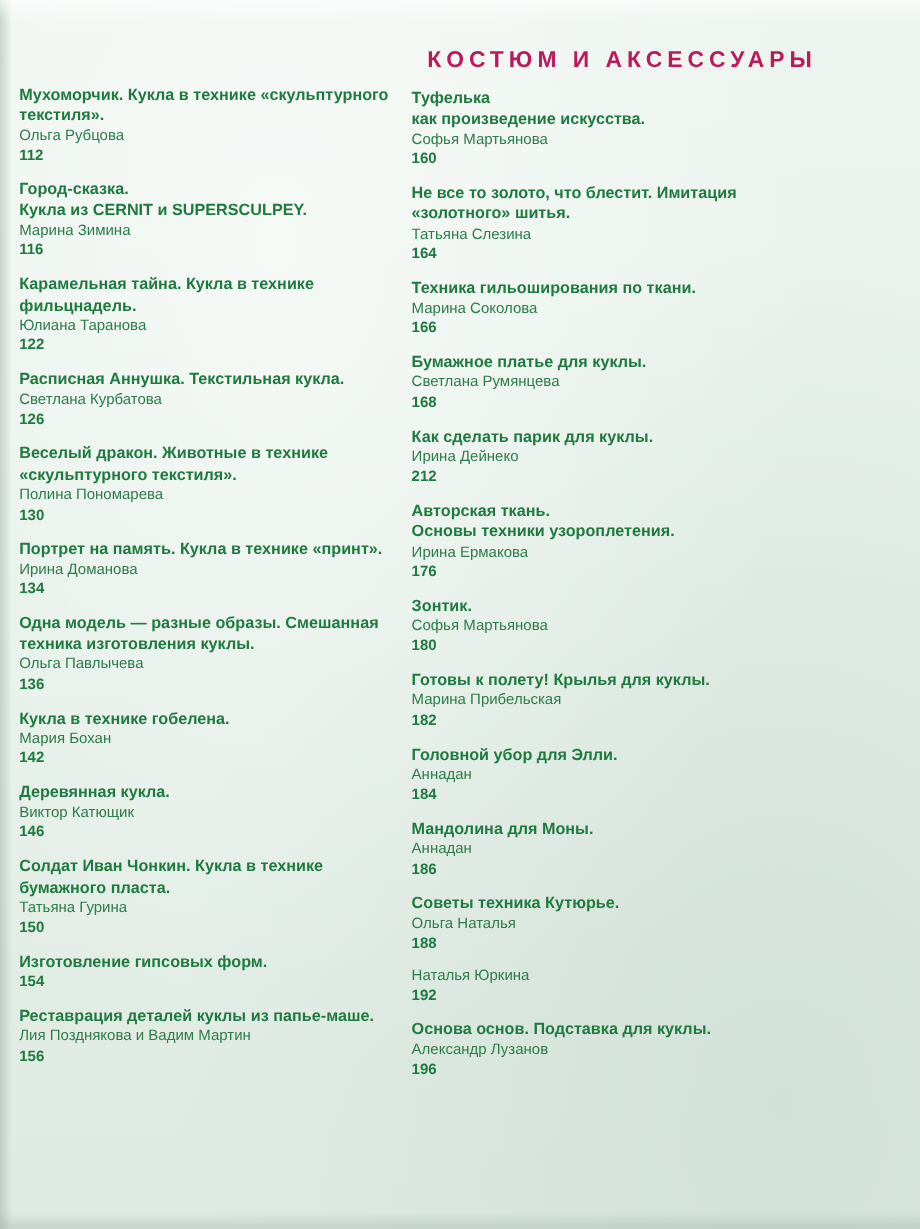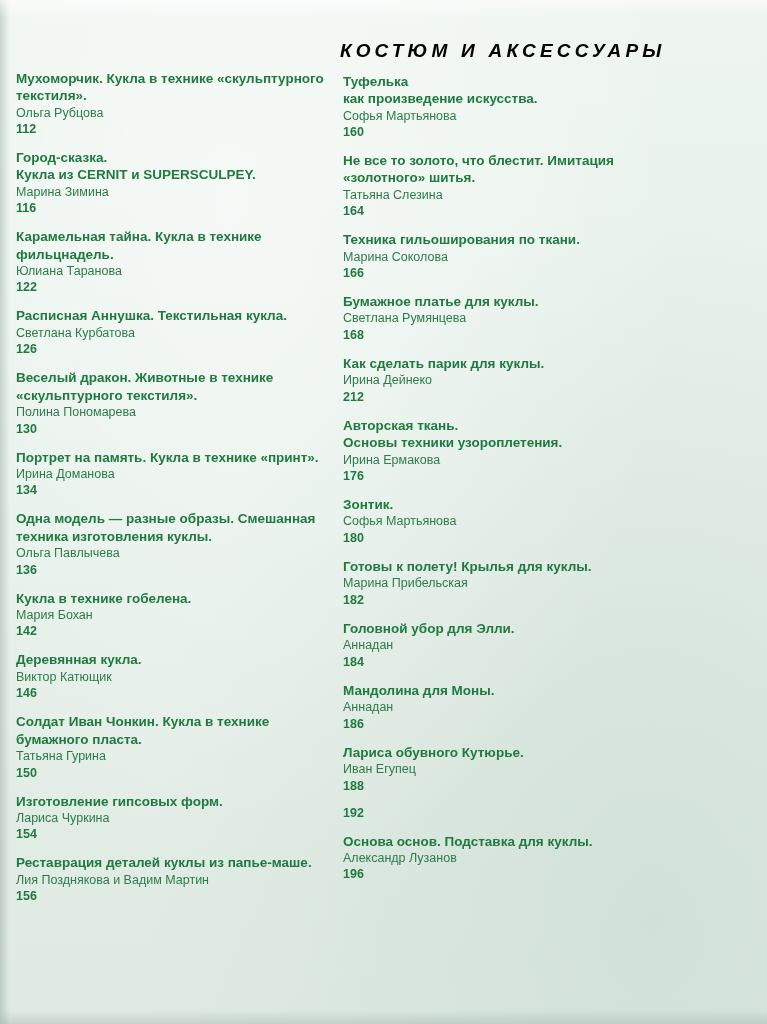--- a/index.html
+++ b/index.html
@@ -26,29 +26,28 @@
     pointer-events: none;
   }
   .page {
     position: absolute;
     inset: 0;
     padding: 0;
   }
   .section-header {
     position: absolute;
     top: 40px;
-    left: 340px;
+    left: 356px;
     right: 0px;
     font-size: 19px;
     font-weight: bold;
     letter-spacing: 4.2px;
-    color: #000000;
+    color: #be185d;
     white-space: nowrap;
     text-transform: uppercase;
-    font-style: italic;
   }
   .col {
     position: absolute;
     top: 0;
     box-sizing: border-box;
   }
   .col-left {
     left: 16px;
     width: 320px;
     top: 70px;
@@ -159,21 +158,20 @@
         <div class="author">Виктор Катющик</div>
         <div class="pagenum">146</div>
       </div>
       <div class="entry">
         <div class="title">Солдат Иван Чонкин. Кукла в технике бумажного пласта.</div>
         <div class="author">Татьяна Гурина</div>
         <div class="pagenum">150</div>
       </div>
       <div class="entry">
         <div class="title">Изготовление гипсовых форм.</div>
-        <div class="author">Лариса Чуркина</div>
         <div class="pagenum">154</div>
       </div>
       <div class="entry">
         <div class="title">Реставрация деталей куклы из папье-маше.</div>
         <div class="author">Лия Позднякова и Вадим Мартин</div>
         <div class="pagenum">156</div>
       </div>
     </div>
   <div class="col col-right">
       <div class="entry">
@@ -220,25 +218,26 @@
         <div class="title">Головной убор для Элли.</div>
         <div class="author">Аннадан</div>
         <div class="pagenum">184</div>
       </div>
       <div class="entry">
         <div class="title">Мандолина для Моны.</div>
         <div class="author">Аннадан</div>
         <div class="pagenum">186</div>
       </div>
       <div class="entry">
-        <div class="title">Лариса обувного Кутюрье.</div>
-        <div class="author">Иван Егупец</div>
+        <div class="title">Советы техника Кутюрье.</div>
+        <div class="author">Ольга Наталья</div>
         <div class="pagenum">188</div>
       </div>
       <div class="entry">
+        <div class="author">Наталья Юркина</div>
         <div class="pagenum">192</div>
       </div>
       <div class="entry">
         <div class="title">Основа основ. Подставка для куклы.</div>
         <div class="author">Александр Лузанов</div>
         <div class="pagenum">196</div>
       </div>
     </div>
 
 </div>

